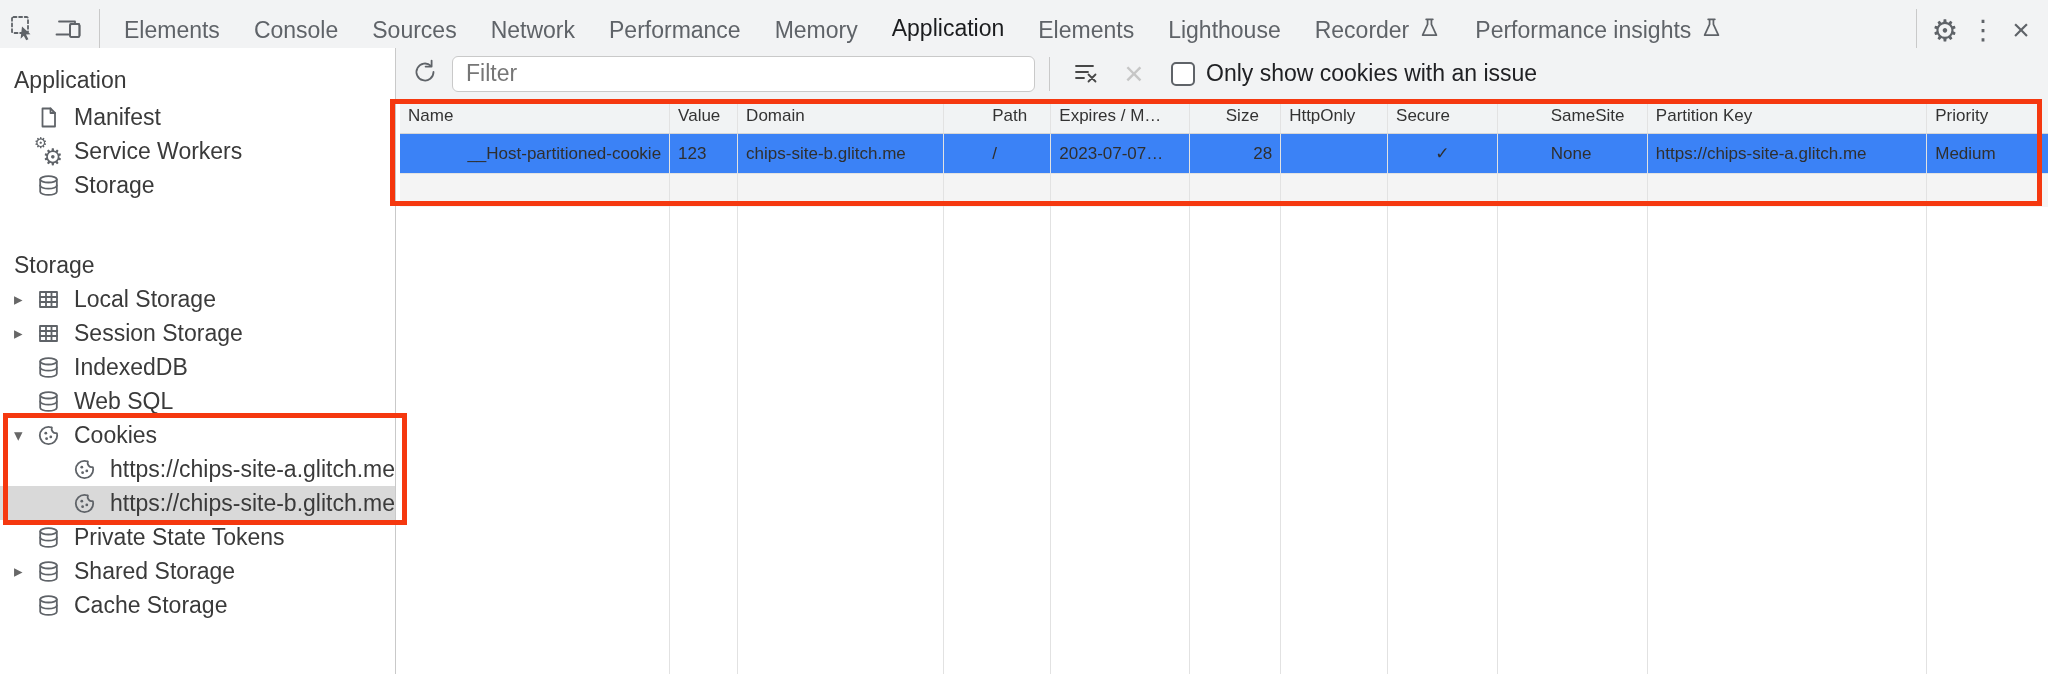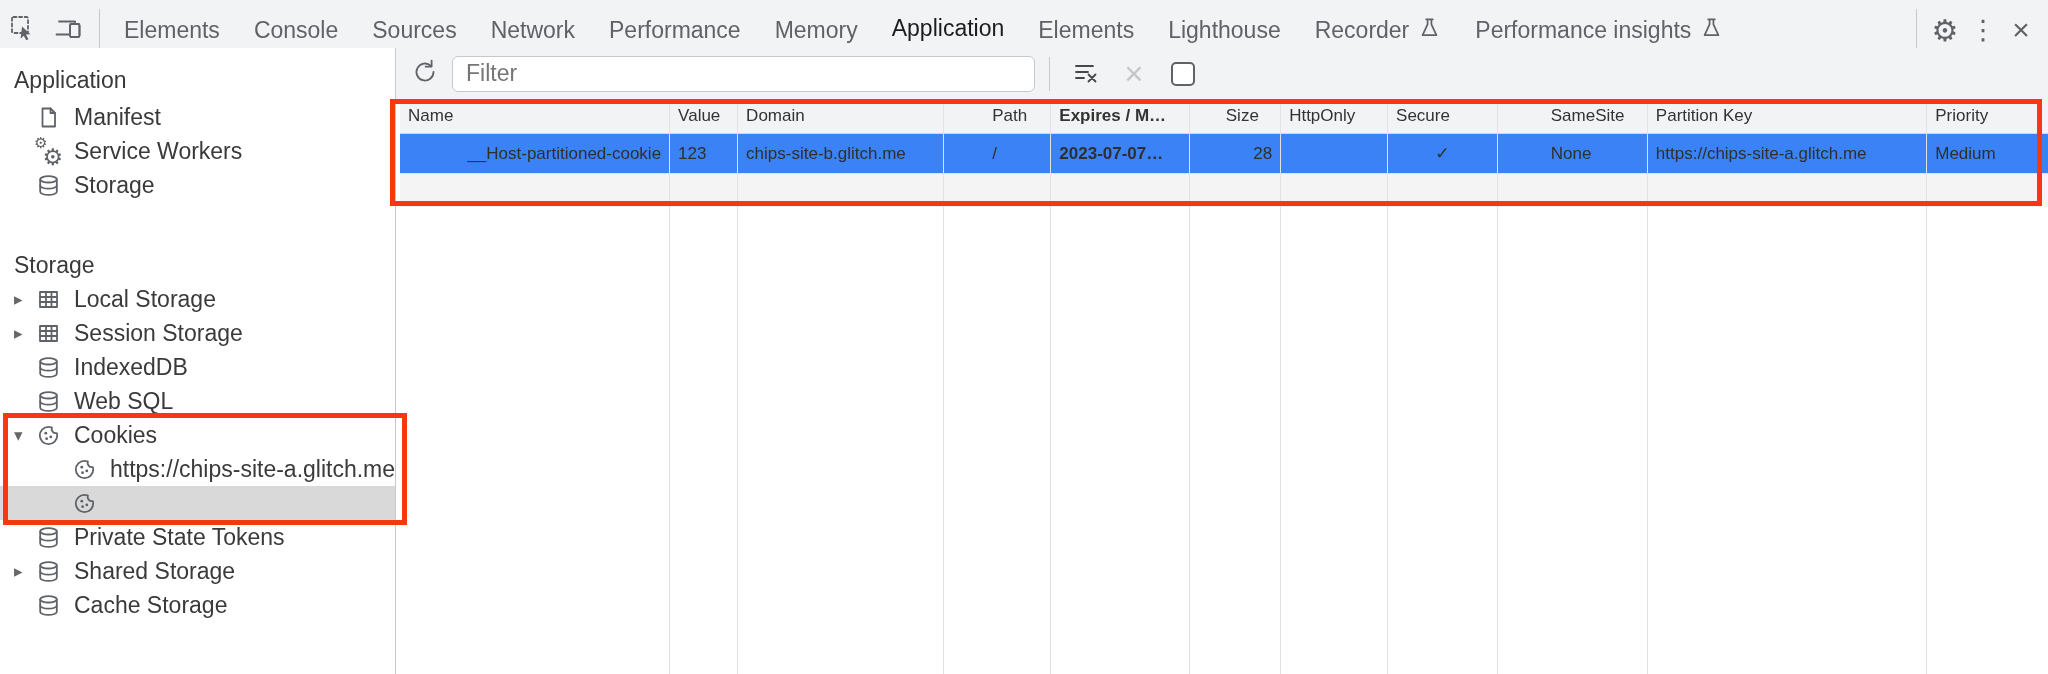--- a/index.html
+++ b/index.html
@@ -58,21 +58,21 @@
   .row.filler{flex:1;}
   .cell{box-sizing:border-box;border-right:1px solid #e2e2e2;padding:8px 8px;display:flex;align-items:center;
         font-size:17px;color:#2f2f2f;overflow:hidden;white-space:nowrap;}
   .cell.right{justify-content:flex-end;}
   .cell.center{justify-content:center;}
   .cell.last{border-right:none;}
   .hrow{height:34px;background:#f1f3f4;border-bottom:1px solid #d6d6d6;}
   .hrow .cell{color:#333;}
   .drow{height:39px;border-bottom:1px solid #e2e2e2;background:#3b82f6;}
   .srow{height:33px;background:#f4f4f4;}
-  .c0{width:290px;}.c1{width:72px;}.c2{width:221px;}.c3{width:71px;margin-left:40px;}.c4{width:148px;font-weight:bold;}
+  .c0{width:290px;}.c1{width:72px;}.c2{width:221px;}.c3{width:71px;margin-left:40px;}.c4{width:148px;}
   .c5{width:67px;margin-left:28px;}.c6{width:114px;}.c7{width:117px;}.c8{width:112px;margin-left:45px;}.c9{width:300px;}.c10{width:129px;}
 
   
   .red-box{position:absolute;border:5px solid #f5380f;box-sizing:border-box;pointer-events:none;z-index:6;}
   .red-box.table{left:390px;top:99px;width:1652px;height:107px;}
   .red-box.side{left:3px;top:413px;width:404px;height:112px;}
 
   svg .st{stroke:currentColor;fill:none;stroke-width:1.8;stroke-linejoin:round;stroke-linecap:round;}
   svg .fl{fill:currentColor;stroke:none;}
 </style>
@@ -290,20 +290,21 @@
       <span class="indent"></span>
       <span class="sicon">
         <svg width="25" height="25" viewBox="0 0 25 25">
             <circle class="st" cx="12.5" cy="12.5" r="8.7" mask="url(#cookie-bite)"></circle>
             <path class="st" d="M15.9 4.5A4.2 4.2 0 0 0 20.5 10.1" stroke-width="1.5"></path>
             <circle class="fl" cx="9.8" cy="10.2" r="1.4"></circle>
             <circle class="fl" cx="14.8" cy="13.9" r="1.4"></circle>
             <circle class="fl" cx="10.6" cy="15.7" r="1.4"></circle>
           </svg>
       </span>
+      <span class="lbl">https://chips-site-b.glitch.me</span>
     </div>
 
     <div class="side-item">
       <span class="twisty"></span>
       <span class="sicon">
         <svg width="25" height="25" viewBox="0 0 25 25">
             <ellipse class="st" cx="12.5" cy="6.3" rx="8.3" ry="3.2"></ellipse>
             <path class="st" d="M4.2 6.3v12.4c0 1.8 3.7 3.2 8.3 3.2s8.3-1.4 8.3-3.2V6.3"></path>
             <path class="st" d="M4.2 12.5c0 1.8 3.7 3.2 8.3 3.2s8.3-1.4 8.3-3.2"></path>
           </svg>
@@ -354,20 +355,21 @@
           <svg width="34" height="34" viewBox="0 0 34 34" style="color:#474747">
               <path class="st" stroke-width="2.6" d="M7 11h17M7 17h12M7 23h8"></path>
               <path class="st" stroke-width="2.6" d="M19.5 19.5l7 7M26.5 19.5l-7 7"></path>
             </svg>
         </span>
       </div>
       <div class="x-disabled">
         <span>×</span>
       </div>
       <div class="checkbox"></div>
+      <div class="cb-label">Only show cookies with an issue</div>
     </div>
 
     <div class="grid">
       <div class="row hrow">
         <div class="cell c0">Name</div>
         <div class="cell c1">Value</div>
         <div class="cell c2">Domain</div>
         <div class="cell c3">Path</div>
         <div class="cell c4">Expires / M…</div>
         <div class="cell c5">Size</div>

